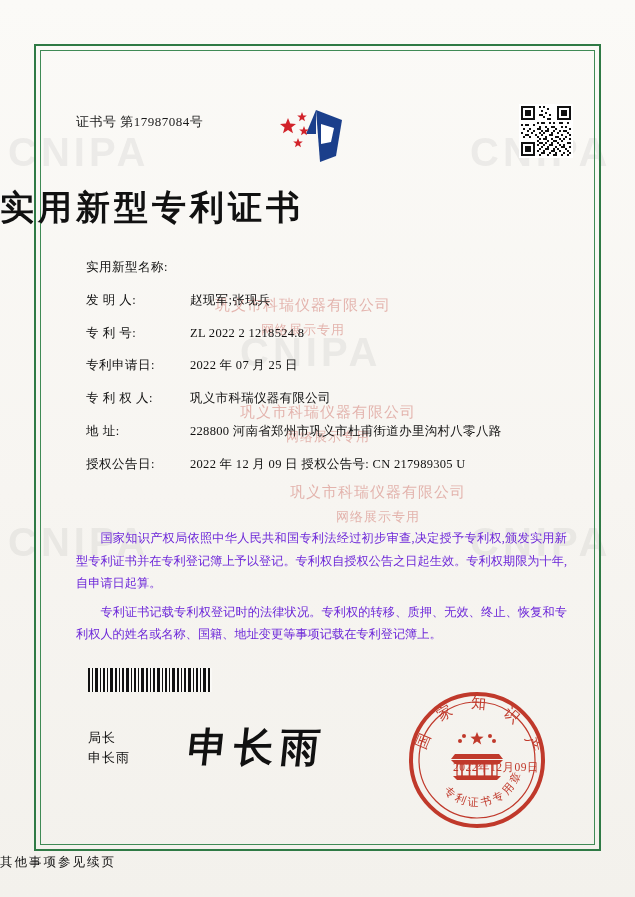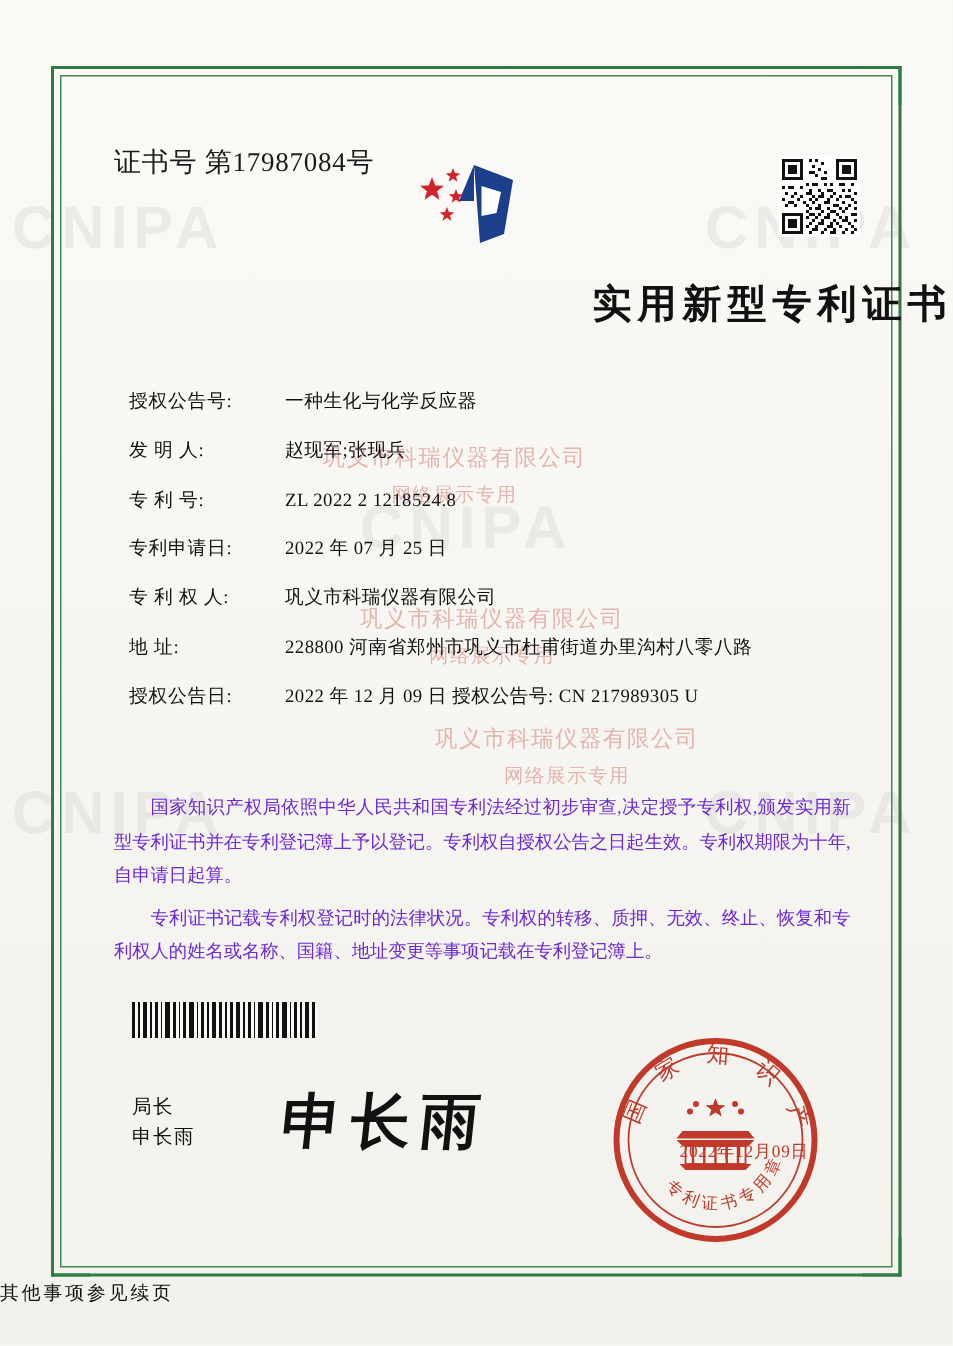--- a/index.html
+++ b/index.html
@@ -79,22 +79,22 @@
   }
   .stampwm .l1 { font-size: 15px; letter-spacing: 1px; }
   .stampwm .l2 { font-size: 13px; letter-spacing: 1px; text-align: center; margin-top: 6px;}
   .sw1 { left: 215px; top: 296px; }
   .sw2 { left: 240px; top: 403px; }
   .sw3 { left: 290px; top: 483px; }
 
   
   .cert-no {
     position: absolute;
-    left: 76px; top: 96px;
-    font-size: 18px;
+    left: 76px; top: 113px;
+    font-size: 13px;
     color: #1a1a1a;
     letter-spacing: 0.5px;
   }
 
   
   .qr {
     position: absolute;
     right: 62px; top: 104px;
     width: 54px; height: 54px;
     background: #ffffff;
@@ -107,22 +107,22 @@
     left: 50%;
     top: 104px;
     transform: translateX(-50%);
     width: 120px; height: 62px;
   }
 
   .title {
     position: absolute;
     left: 0; right: 0;
     top: 185px;
-    text-align: right;
-    font-size: 26px;
+    text-align: left;
+    font-size: 34px;
     font-weight: bold;
     letter-spacing: 4px;
     color: #111;
     font-family: "Liberation Serif", serif;
   }
 
   .fields {
     position: absolute;
     left: 86px;
     top: 258px;
@@ -379,22 +379,21 @@
     <div class="l1">巩义市科瑞仪器有限公司</div>
     <div class="l2">网络展示专用</div>
   </div>
   <div class="stampwm sw3">
     <div class="l1">巩义市科瑞仪器有限公司</div>
     <div class="l2">网络展示专用</div>
   </div>
 
   <div class="fields">
     <div class="row">
-      <span class="lab">授权公告号:</span>
-      <span class="val">一种生化与化学反应器</span>
+      <span class="lab">实用新型名称:</span>
     </div>
     <div class="row">
       <span class="lab">发 明 人:</span>
       <span class="val">赵现军;张现兵</span>
     </div>
     <div class="row">
       <span class="lab">专 利 号:</span>
       <span class="val">ZL 2022 2 1218524.8</span>
     </div>
     <div class="row">

